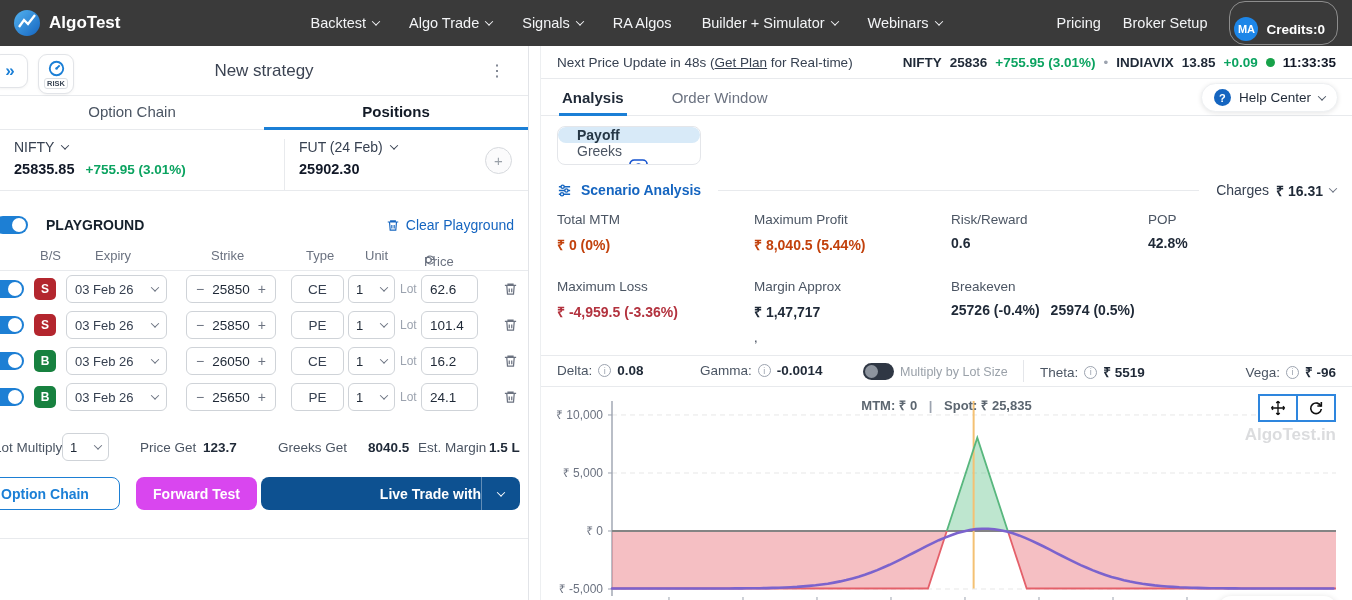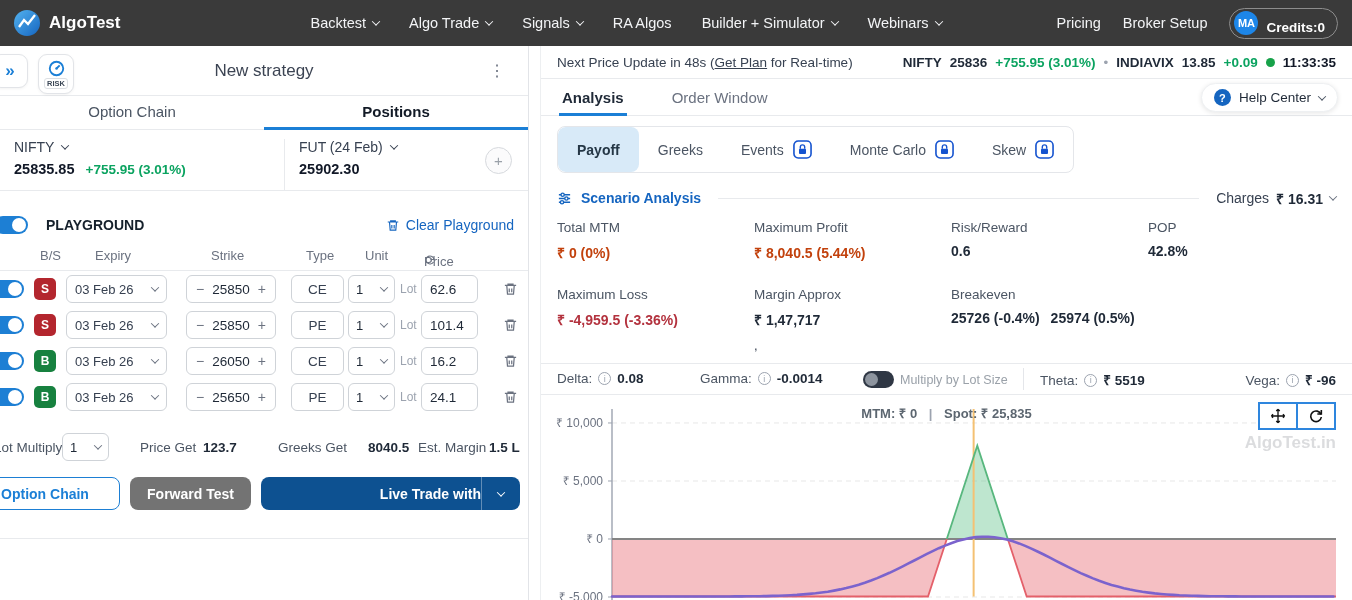--- a/index.html
+++ b/index.html
@@ -7,21 +7,21 @@
     font-family:"Liberation Sans", sans-serif; color:#1f2937; }
 
   
   .nav { height:46px; background:#3a3a3a; display:flex; align-items:center; padding:0 14px; color:#f3f4f6; }
   .nav-left { display:flex; align-items:center; gap:9px; }
   .brand { font-size:17px; font-weight:700; color:#fff; }
   .nav-center { display:flex; align-items:center; gap:30px; margin:0 auto 0 190px; }
   .nav-item { font-size:14.5px; display:flex; align-items:center; gap:7px; cursor:pointer; }
   .nav-right { display:flex; align-items:center; gap:22px; margin-left:auto; }
   .nav-right .nav-link { font-size:14.5px; }
-  .credits-pill { display:flex; align-items:flex-end; gap:8px; border:1px solid #8d8d8d; border-radius:16px; padding:2px 12px 3px 4px; font-size:13.5px; font-weight:700; color:#fff; }
+  .credits-pill { display:flex; align-items:center; gap:8px; border:1px solid #8d8d8d; border-radius:16px; padding:15px 12px 3px 4px; font-size:13.5px; font-weight:700; color:#fff; }
   .avatar { width:24px; height:24px; border-radius:50%; background:#1d86e8; color:#fff; font-size:11px; font-weight:700; display:flex; align-items:center; justify-content:center; }
   .chv { display:inline-block; width:6px; height:6px; border-right:1.6px solid currentColor; border-bottom:1.6px solid currentColor; transform:rotate(45deg) translate(-1px,-1px); }
 
   
   .left  { position:absolute; top:46px; left:0; width:529px; bottom:0; background:#fff; border-right:1px solid #e2e4e8; }
   .right { position:absolute; top:46px; left:540px; right:0; bottom:0; background:#fff; border-left:1px solid #edeff1; }
 
   
   .lp-header { height:50px; border-bottom:1px solid #e8eaed; position:relative; }
   .sq-btn { position:absolute; top:8px; background:#fff; border:1px solid #e2e4e8; border-radius:9px; box-shadow:0 1px 3px rgba(0,0,0,.05); display:flex; flex-direction:column; align-items:center; justify-content:center; color:#1b7fd6; }
@@ -76,21 +76,21 @@
 
   .lp-summary { margin-top:17px; height:30px; position:relative; font-size:13.5px; color:#4b5563; }
   .lp-summary .lbl { position:absolute; top:8px; }
   .lp-summary .val { position:absolute; top:8px; font-weight:700; color:#1f2937; }
   .lm-sel { position:absolute; left:62px; top:1px; width:47px; }
   .s1{left:-6px} .s2{left:140px} .s2v{left:203px} .s3{left:278px} .s3v{left:368px} .s4{left:418px} .s4v{left:489px}
 
   .lp-actions { margin-top:15px; height:34px; position:relative; }
   .act-btn { position:absolute; top:0; height:33px; border-radius:8px; font-size:14px; font-weight:700; display:flex; align-items:center; justify-content:center; cursor:pointer; }
   .btn-oc { left:-30px; width:150px; background:#fff; border:1px solid #1d7fd4; color:#1b7fd6; }
-  .btn-ft { left:130px; width:121px; background:#737373; color:#fff; }
+  .btn-ft { left:136px; width:121px; background:#d946ef; color:#fff; }
   .btn-lt { left:261px; width:259px; background:#0d5191; color:#fff; justify-content:flex-start; }
   .lt-label { flex:1; text-align:right; }
   .lt-div { width:1px; align-self:stretch; background:rgba(255,255,255,.35); }
   .lt-chev { width:38px; display:flex; align-items:center; justify-content:center; }
   .lp-endline { margin-top:27px; border-top:1px solid #e8eaed; }
 
   
   .rp-status { height:33px; display:flex; align-items:center; padding:0 16px; border-bottom:1px solid #e8eaed; font-size:13.5px; color:#374151; }
   .get-plan { text-decoration:underline; cursor:pointer; }
   .ticker { margin-left:auto; display:flex; align-items:center; gap:8px; white-space:nowrap; }
@@ -101,21 +101,21 @@
   .tk-time { font-weight:700; color:#111827; }
 
   .rp-tabs { height:37px; display:flex; align-items:flex-end; padding:0 18px; border-bottom:1px solid #e8eaed; position:relative; }
   .rp-tab { font-size:15px; color:#6b7280; padding:0 3px 9px; margin-right:42px; cursor:pointer; }
   .rp-tab.active { color:#1f2937; font-weight:700; border-bottom:3px solid #1b7fd6; margin-bottom:-1px; padding-bottom:7px; }
   .help-pill { position:absolute; right:14px; top:4px; height:29px; border-radius:15px; background:#fff; border:1px solid #eef0f2; box-shadow:0 1px 5px rgba(0,0,0,.1); display:flex; align-items:center; gap:8px; padding:0 12px; font-size:13.5px; color:#1f2937; cursor:pointer; }
   .q-circle { width:17px; height:17px; border-radius:50%; background:#1565c0; color:#fff; font-size:11px; font-weight:700; display:flex; align-items:center; justify-content:center; }
   .q-circle::after { content:"?"; }
   .help-pill .chv { color:#4b5563; }
 
-  .rp-ptabs { margin:10px 0 0 16px; display:inline-flex; border:1px solid #e4e6ea; border-radius:8px; height:47px; overflow:hidden; align-items:stretch; }
+  .rp-ptabs { margin:10px 0 0 16px; display:inline-flex; border:1px solid #e4e6ea; border-radius:8px; height:39px; overflow:hidden; align-items:stretch;flex-direction:column; }
   .ptab { display:flex; align-items:center; gap:9px; padding:0 19px; font-size:14px; color:#4b5563; cursor:pointer; }
   .ptab.active { background:#d8eaf8; color:#253746; font-weight:700; border-radius:8px; }
 
   .rp-scenario { margin:15px 16px 0; display:flex; align-items:center; gap:9px; height:20px; }
   .sc-title { font-size:14px; font-weight:600; color:#1565c0; }
   .sc-line { flex:1; border-top:1px solid #e8eaed; margin:0 8px; }
   .charges { display:flex; align-items:center; gap:7px; font-size:14px; color:#374151; cursor:pointer; }
   .charges .val { font-weight:700; color:#1f2937; }
   .charges .chv { color:#6b7280; }
 

